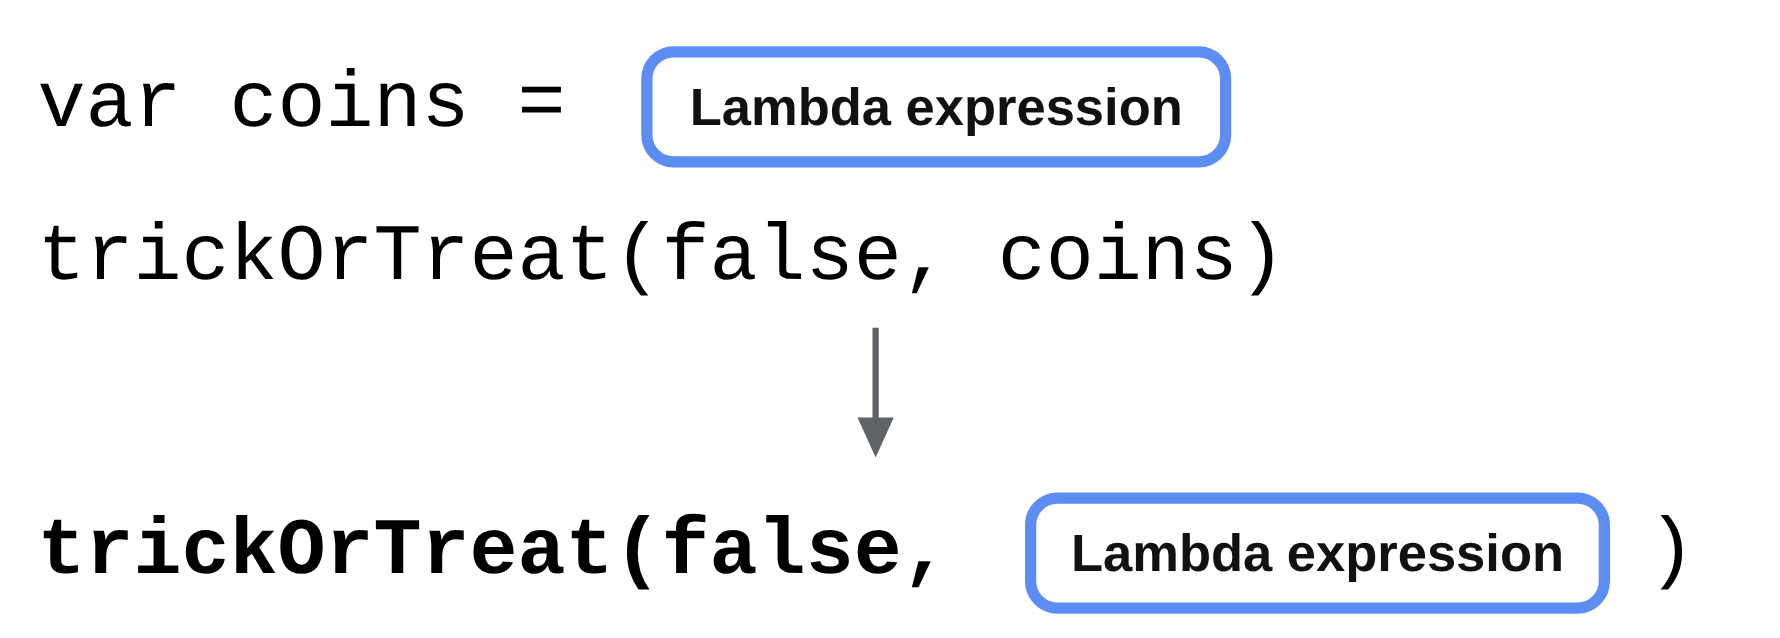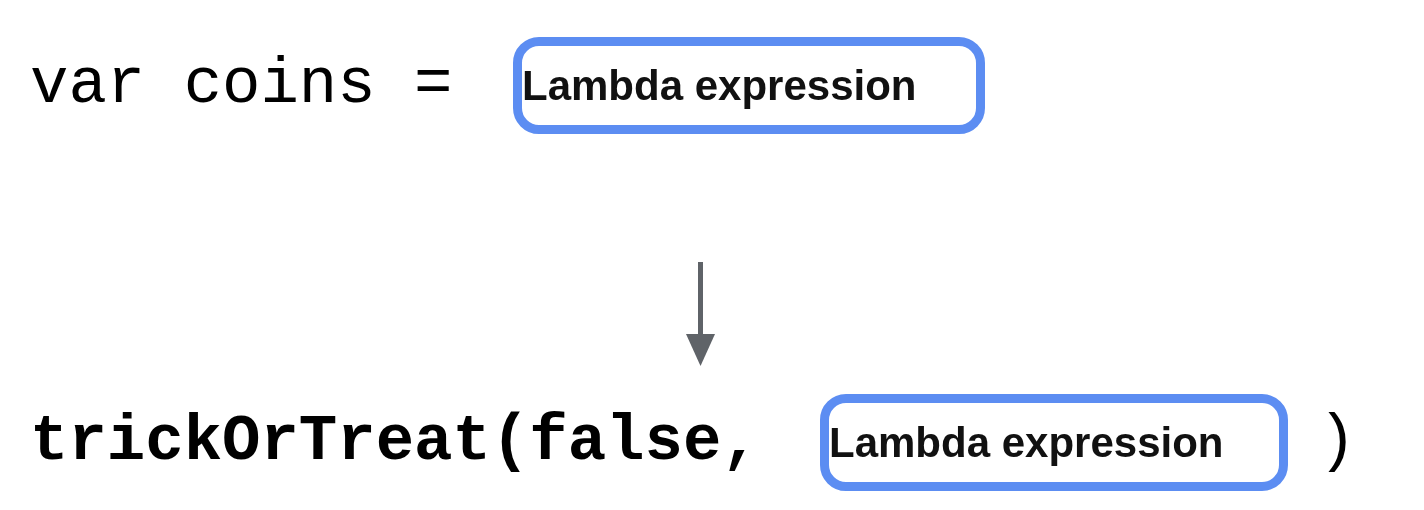--- a/index.html
+++ b/index.html
@@ -25,20 +25,21 @@
     white-space: pre;
   }
   .lambda-box {
     position: absolute;
     box-sizing: border-box;
     border: 9px solid var(--box-border, #5c8df2);
     border-radius: 26px;
     background: #ffffff;
     display: flex;
     align-items: center;
+    justify-content: center;
   }
   .lambda-box .label {
     font-family: "Liberation Sans", sans-serif;
     font-size: 42px;
     font-weight: 700;
     color: var(--label-color, #111111);
     white-space: nowrap;
   }
   #box1 { left: 513px; top: 37px;  width: 472px; height: 97px; }
   #box2 { left: 820px; top: 394px; width: 468px; height: 97px; }
@@ -56,20 +57,21 @@
 <body>
 
 <div class="canvas">
 
   <div class="code" id="line1">var coins =</div>
 
   <div class="lambda-box" id="box1">
     <span class="label">Lambda expression</span>
   </div>
 
+  <div class="code" id="line2">trickOrTreat(false, coins)</div>
 
   <svg id="arrow" width="37" height="105" viewBox="0 0 37 105">
     <rect x="16" y="0" width="5" height="74" class="arrow-fill" fill="#5f6368"></rect>
     <polygon points="4,72 33,72 18.5,104" class="arrow-fill" fill="#5f6368"></polygon>
   </svg>
 
   <div class="code" id="line3-before">trickOrTreat(false,</div>
 
   <div class="lambda-box" id="box2">
     <span class="label">Lambda expression</span>

